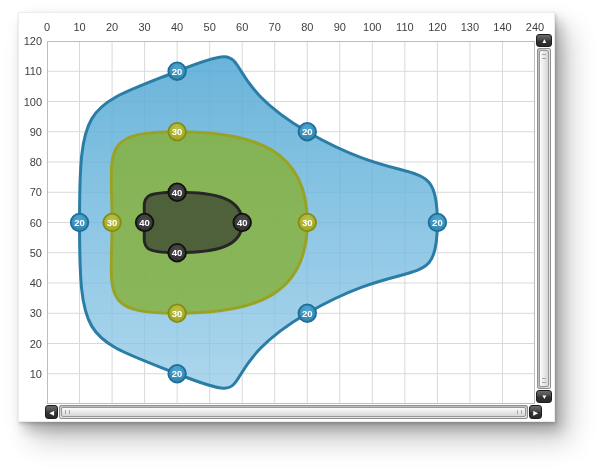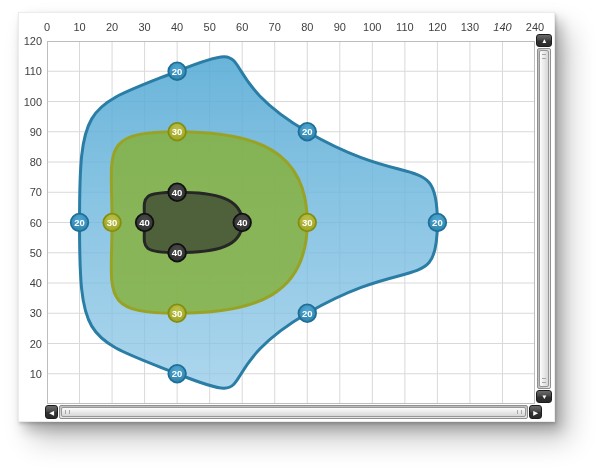--- a/index.html
+++ b/index.html
@@ -46,21 +46,21 @@
         <span class="x-tick" style="left: 130.1px; color: rgb(63, 63, 63);">40</span>
         <span class="x-tick" style="left: 162.7px; color: rgb(63, 63, 63);">50</span>
         <span class="x-tick" style="left: 195.2px; color: rgb(63, 63, 63);">60</span>
         <span class="x-tick" style="left: 227.7px; color: rgb(63, 63, 63);">70</span>
         <span class="x-tick" style="left: 260.3px; color: rgb(63, 63, 63);">80</span>
         <span class="x-tick" style="left: 292.8px; color: rgb(63, 63, 63);">90</span>
         <span class="x-tick" style="left: 325.3px; color: rgb(63, 63, 63);">100</span>
         <span class="x-tick" style="left: 357.9px; color: rgb(63, 63, 63);">110</span>
         <span class="x-tick" style="left: 390.4px; color: rgb(63, 63, 63);">120</span>
         <span class="x-tick" style="left: 422.9px; color: rgb(63, 63, 63); text-align: right;">130</span>
-        <span class="x-tick" style="left: 455.5px; color: rgb(63, 63, 63); font-style: italic;">140</span>
+        <span class="x-tick" style="left: 455.5px; color: rgb(63, 63, 63);">140</span>
         <span class="x-tick" style="left: 488px; color: rgb(63, 63, 63);">240</span>
       </div>
     <div class="y-axis">
         <span class="y-tick" style="top: 0px; color: rgb(63, 63, 63);">120</span>
         <span class="y-tick" style="top: 30.3px; color: rgb(63, 63, 63);">110</span>
         <span class="y-tick" style="top: 60.5px; color: rgb(63, 63, 63);">100</span>
         <span class="y-tick" style="top: 90.8px; color: rgb(63, 63, 63);">90</span>
         <span class="y-tick" style="top: 121px; color: rgb(63, 63, 63);">80</span>
         <span class="y-tick" style="top: 151.3px; color: rgb(63, 63, 63);">70</span>
         <span class="y-tick" style="top: 181.5px; color: rgb(63, 63, 63);">60</span>

